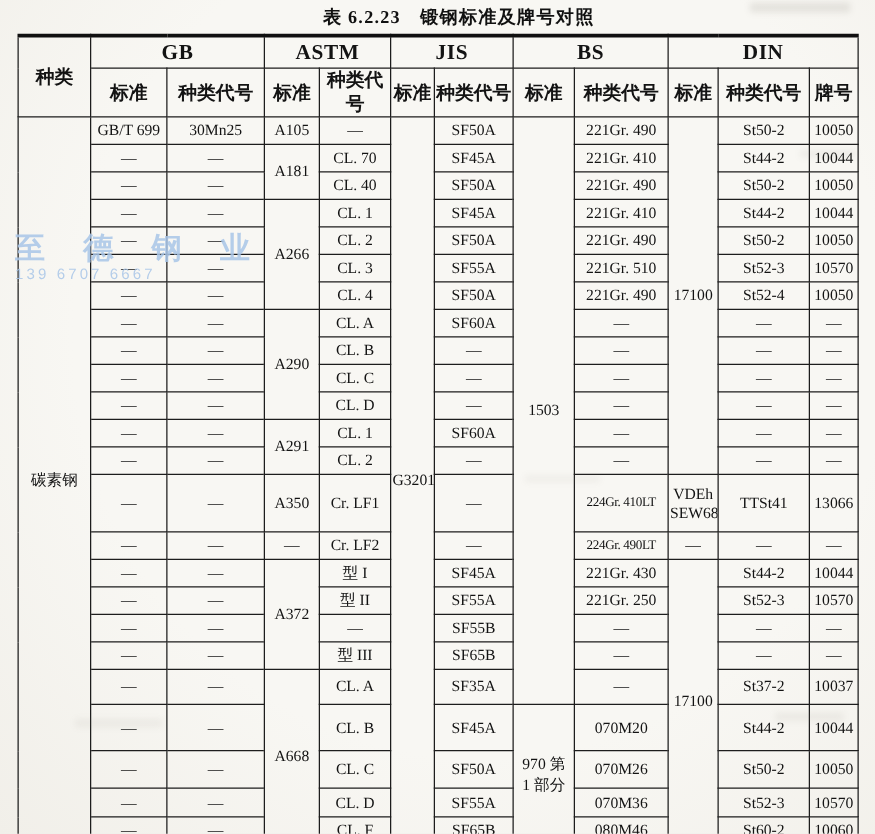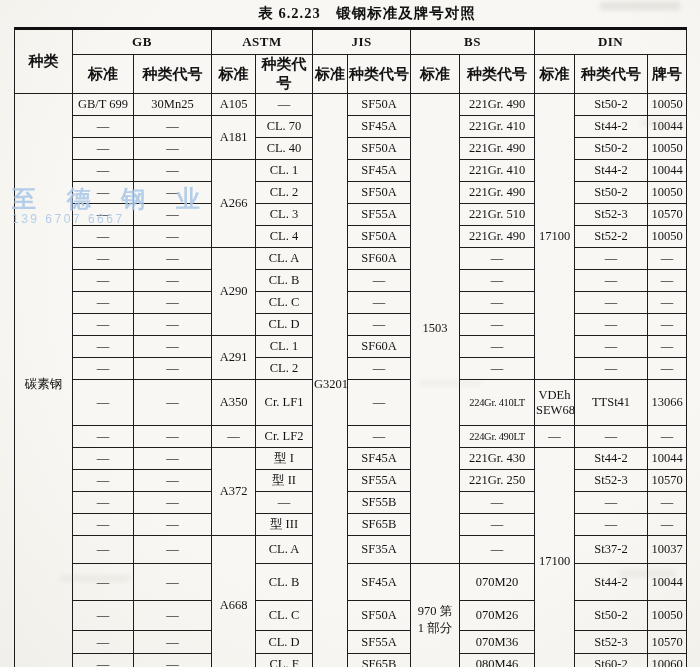--- a/index.html
+++ b/index.html
@@ -34,21 +34,21 @@
     text-align:center;vertical-align:middle;
     padding:0 1px;
     color:#131313;
     white-space:pre-line;
     overflow:hidden;
   }
   table.std th{
     font-size:15px;font-weight:bold;
     font-family:"Liberation Serif","DejaVu Serif",serif;
   }
-  table.std th.grp{font-size:13px;font-weight:bold;letter-spacing:.5px;}
+  table.std th.grp{font-size:17px;font-weight:bold;letter-spacing:.5px;}
   table.std td{font-size:12.5px;}
   table.std td.sm{font-size:10.5px;letter-spacing:-.3px;}
   thead tr{height:26px;}
   tbody tr{height:22px;}
   tbody tr:nth-child(14){height:46px;}
   tbody tr:nth-child(20){height:28px;}
   tbody tr:nth-child(21){height:37px;}
   tbody tr:nth-child(22){height:30px;}
   tbody tr:nth-child(23){height:23px;}
   tbody tr:nth-child(24){height:23px;}
@@ -169,21 +169,21 @@
           <td>221Gr. 510</td>
           <td>St52-3</td>
           <td>10570</td>
         </tr>
         <tr>
           <td>—</td>
           <td>—</td>
           <td>CL. 4</td>
           <td>SF50A</td>
           <td>221Gr. 490</td>
-          <td>St52-2</td>
+          <td>St52-4</td>
           <td>10050</td>
         </tr>
         <tr>
           <td>—</td>
           <td>—</td>
           <td rowspan="4">A290</td>
           <td>CL. A</td>
           <td>SF60A</td>
           <td>—</td>
           <td>—</td>

